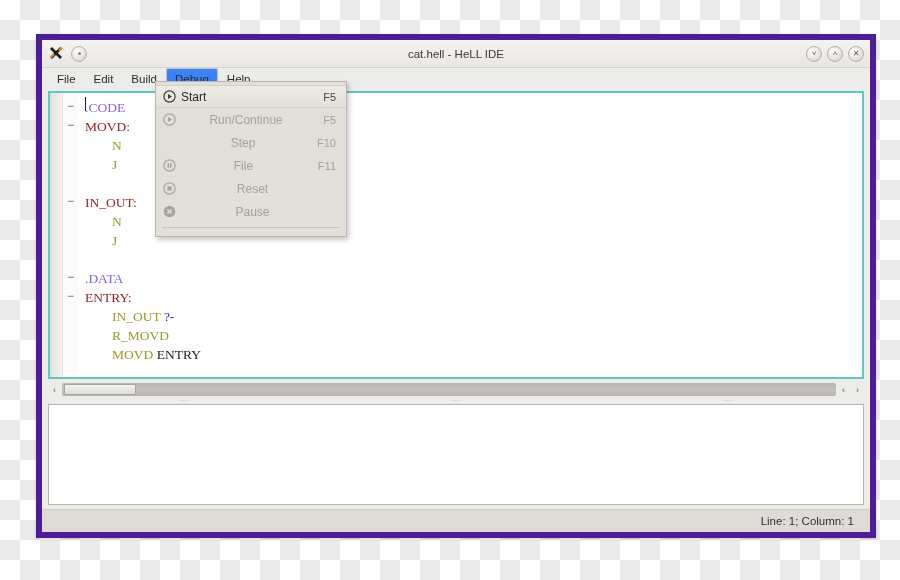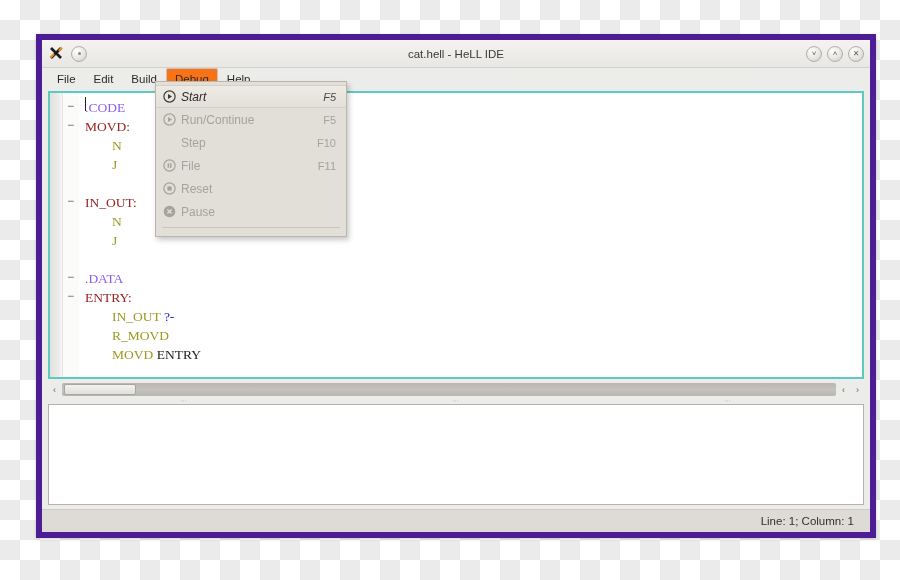--- a/index.html
+++ b/index.html
@@ -82,21 +82,21 @@
     z-index: 30;
   }
   .menu-item {
     padding: 0 9px;
     display: flex; align-items: center;
     font-size: 11.5px;
     color: #2b2a28;
     cursor: default;
   }
   .menu-item.active {
-    background: #f97316;
+    background: #3b82f6;
     border: 1px solid #c8c3bc;
     border-bottom: 1px solid #dcd8d2;
     border-radius: 2px 2px 0 0;
     padding: 0 8px;
     text-decoration: underline;
   }
   
   #content {
     flex: 1;
     display: flex;
@@ -238,26 +238,25 @@
   }
   .mrow {
     height: 23px;
     display: flex;
     align-items: center;
     padding: 0 10px 0 7px;
     font-size: 12px;
     color: #2b2a28;
     box-sizing: border-box;
   }
-  .mrow.disabled { color: #a6a29c; }
+  .mrow.disabled { color: #a6a29c; text-align: center; }
   .mrow.highlight {
     background: linear-gradient(to bottom,#eeeae4 0%, #e3dfd9 100%);
     border-top: 1px solid #d5d0c9;
     border-bottom: 1px solid #d5d0c9;
-    font-style: italic;
   }
   .mrow .micon {
     width: 18px; min-width: 18px;
     display: flex; align-items: center; justify-content: flex-start;
   }
   .mrow .mlabel { flex: 1; }
   .mrow .mkey {
     color: #4a4845;
     font-size: 11px;
     padding-left: 12px;

